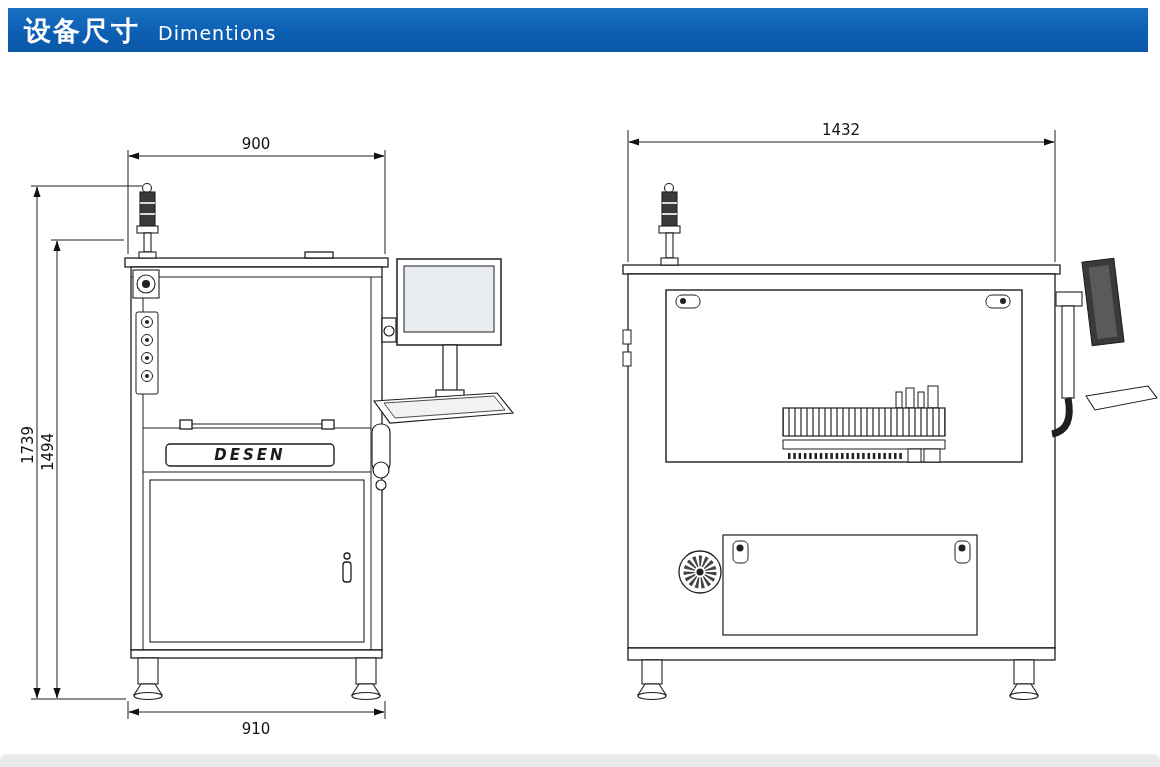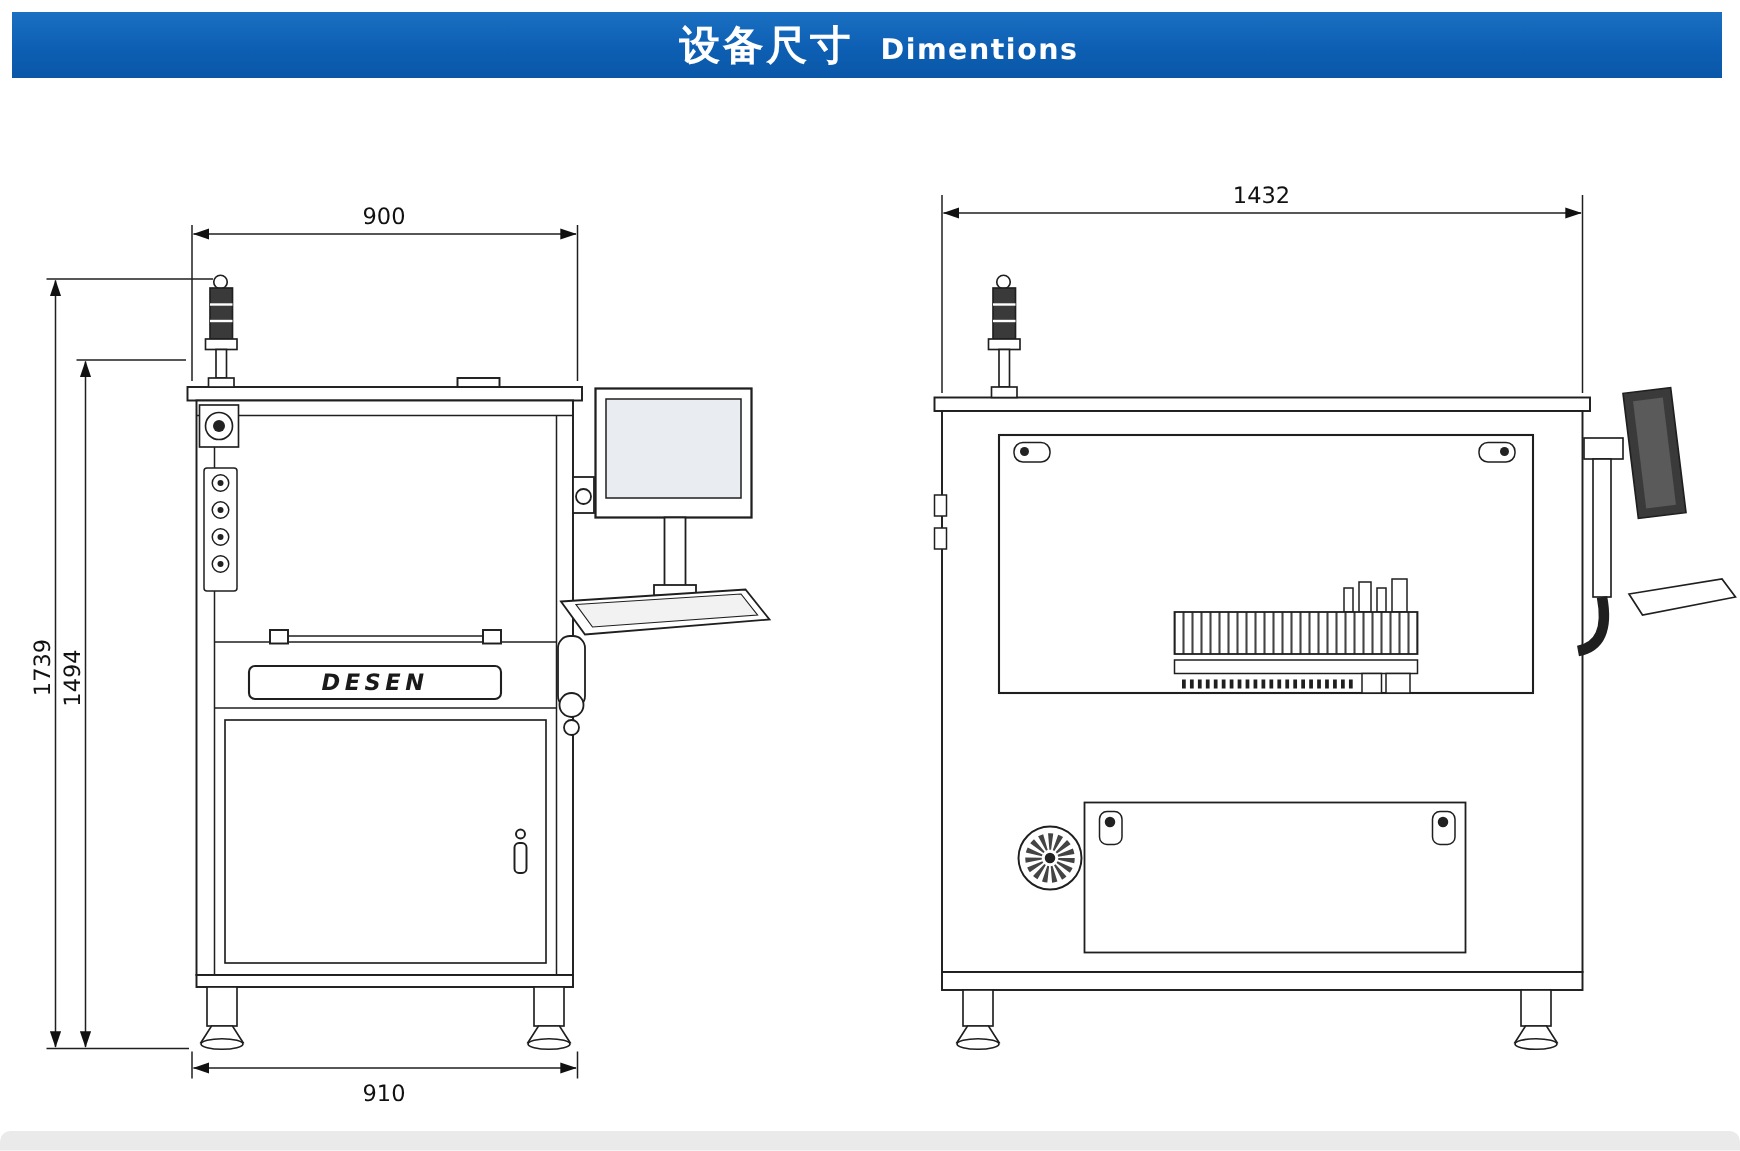--- a/index.html
+++ b/index.html
@@ -2,24 +2,24 @@
 <html><head>
 <meta charset="utf-8">
 <style>
   html,body{margin:0;padding:0;background:#fff;}
   body{width:1160px;height:767px;position:relative;overflow:hidden;
        font-family:"DejaVu Sans","Liberation Sans",sans-serif;}
   .page{position:absolute;inset:0;background:#ffffff;}
   .header-bar{
     position:absolute;left:8px;top:8px;width:1140px;height:44px;
     background:linear-gradient(180deg,#1a70c2 0%,#0d5fb3 55%,#0a57a8 100%);
-    display:flex;align-items:center;gap:18px;padding-left:16px;box-sizing:border-box;justify-content:center;
+    display:flex;align-items:center;gap:18px;padding-left:16px;box-sizing:border-box;
   }
   .title-zh{color:#ffffff;font-size:27px;font-weight:bold;letter-spacing:2px;line-height:1;}
-  .title-en{color:#ffffff;font-size:19px;font-weight:700;letter-spacing:1px;line-height:1;margin-top:6px;}
+  .title-en{color:#ffffff;font-size:19px;font-weight:400;letter-spacing:1px;line-height:1;margin-top:6px;}
   .footer-strip{
     position:absolute;left:0;bottom:0;width:1160px;height:13px;
     background:#eaeaea;border-radius:7px 7px 0 0;
   }
   svg{position:absolute;left:0;top:0;}
   svg text{font-family:"DejaVu Sans","Liberation Sans",sans-serif;}
   .dim-text{font-size:15px;fill:#111;}
   .logo-text{font-size:15px;font-weight:bold;font-style:italic;letter-spacing:3px;fill:#1a1a1a;}
 </style>
 </head>

